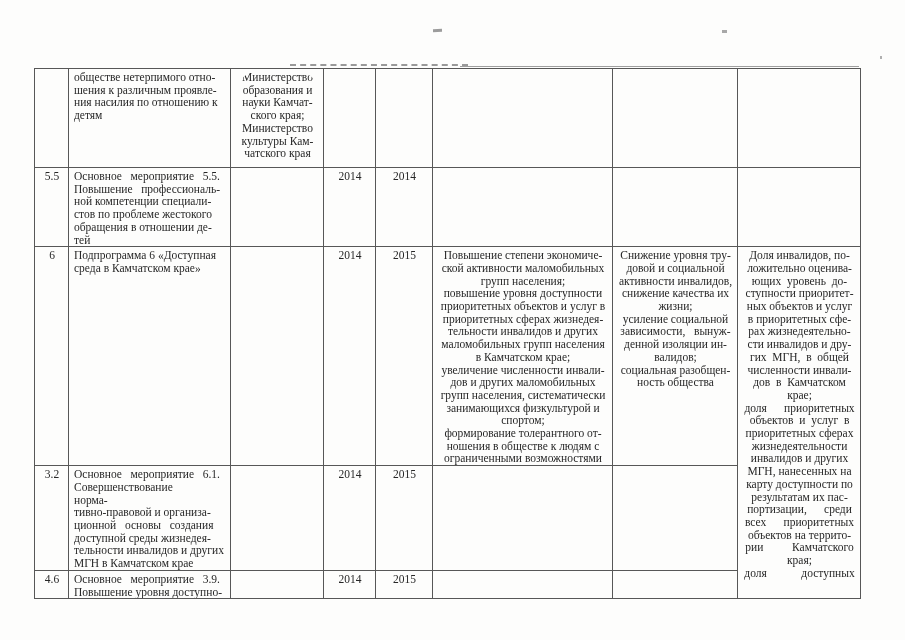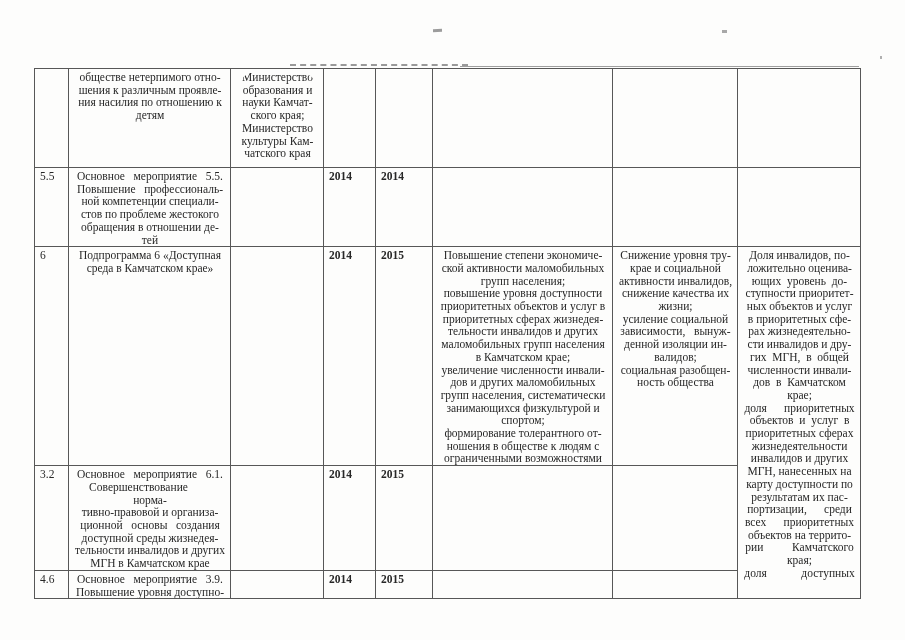--- a/index.html
+++ b/index.html
@@ -23,24 +23,24 @@
     border: 1px solid #575757;
     vertical-align: top;
     padding: 2px 4px 0 5px;
     font-family: "Liberation Serif", "DejaVu Serif", serif;
     font-size: 11.5px;
     line-height: 12.7px;
     color: #272727;
     white-space: pre-line;
     overflow: hidden;
   }
-  td.c-num  { padding-left: 1px; padding-right: 1px; }
-  td.c-year { padding-left: 1px; padding-right: 1px; font-weight: bold; }
+  td.c-num  { text-align: center; padding-left: 1px; padding-right: 1px; }
+  td.c-year { text-align: center; padding-left: 1px; padding-right: 1px; }
   td.c-resp { text-align: center; padding-left: 3px; padding-right: 3px; border-radius: 32px; }
-  td.c-act  { text-align: center; }
+  td.c-act  { text-align: left; }
   td.c-res, td.c-cons, td.c-ind { text-align: center; }
   
   .artifact { position: absolute; pointer-events: none; }
   .a1 { left: 433px; top: 29px; width: 9px; height: 3px; background: #9c9c9c; transform: rotate(-2deg); }
   .a2 { left: 722px; top: 30px; width: 5px; height: 3px; background: #a8a8a8; }
   .a3 { left: 290px; top: 64px; width: 178px; height: 0; border-top: 2px dashed #999999; }
   .a4 { left: 460px; top: 66px; width: 399px; height: 1px; background: #9f9f9f; }
   .a5 { left: 880px; top: 56px; width: 2px; height: 3px; background: #b0b0b0; }
 </style>
 </head>
@@ -118,21 +118,21 @@
 в Камчатском крае;
 увеличение численности инвали-
 дов и других маломобильных
 групп населения, систематически
 занимающихся физкультурой и
 спортом;
 формирование толерантного от-
 ношения в обществе к людям с
 ограниченными возможностями</td>
         <td class="c-cons">Снижение уровня тру-
-крае и социальной
+довой и социальной
 активности инвалидов,
 снижение качества их
 жизни;
 усиление социальной
 зависимости,  вынуж-
 денной изоляции ин-
 валидов;
 социальная разобщен-
 ность общества</td>
         <td class="c-ind" rowspan="3">Доля инвалидов, по-

